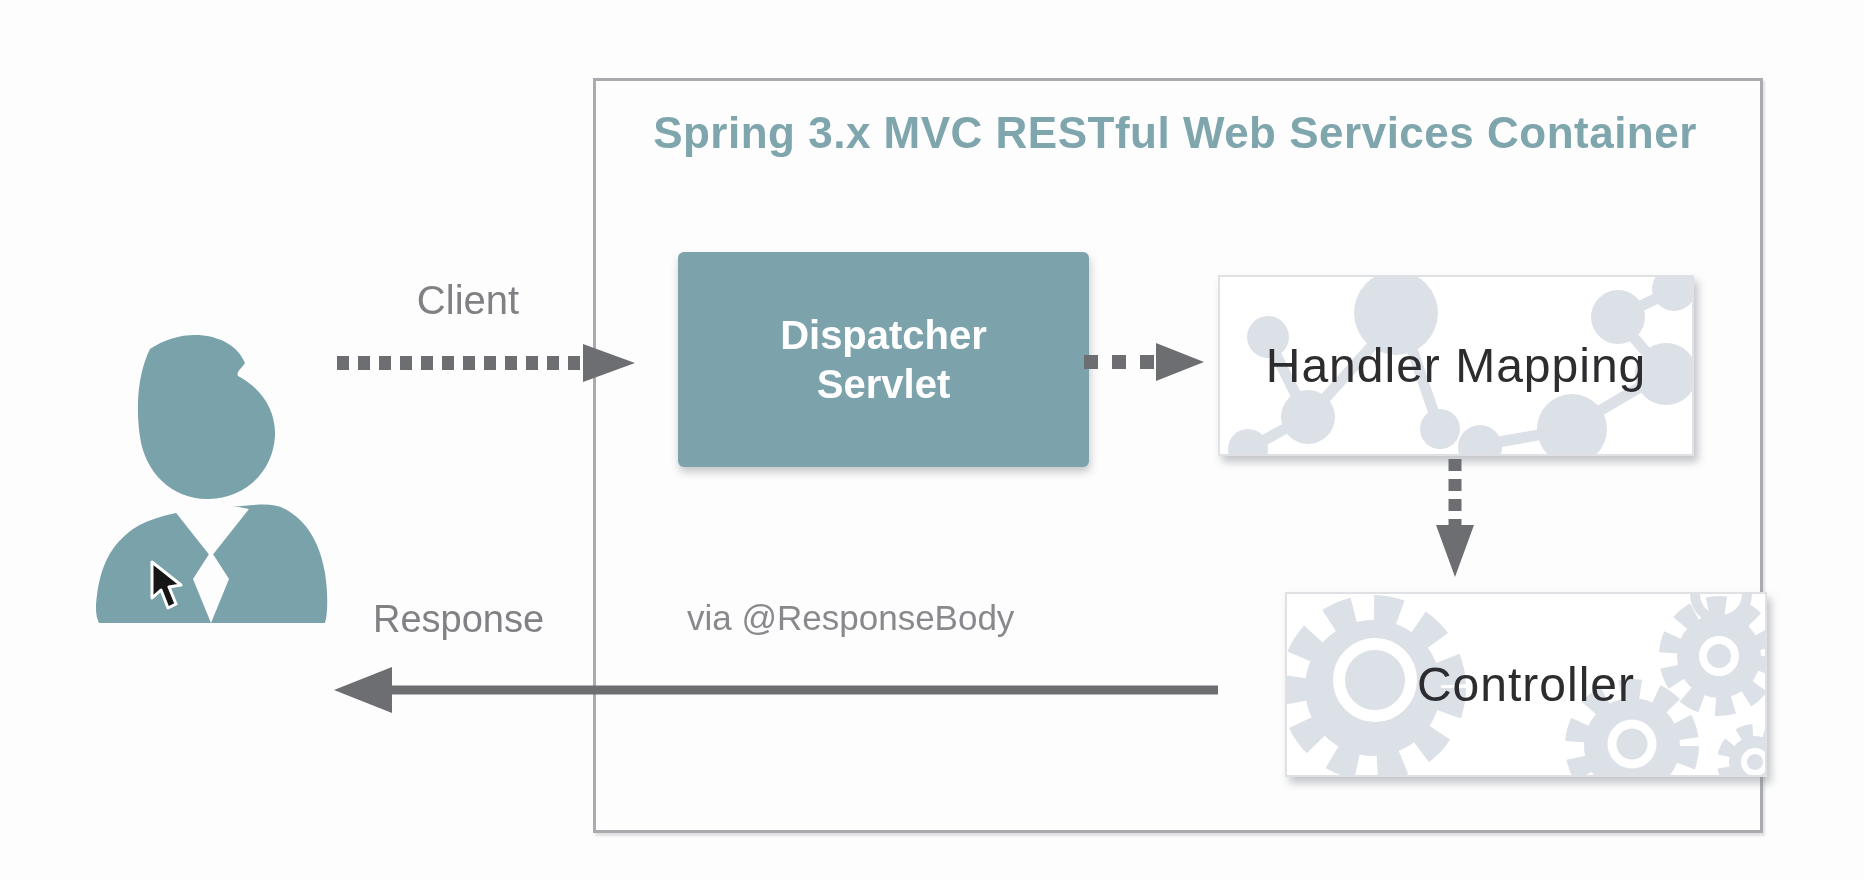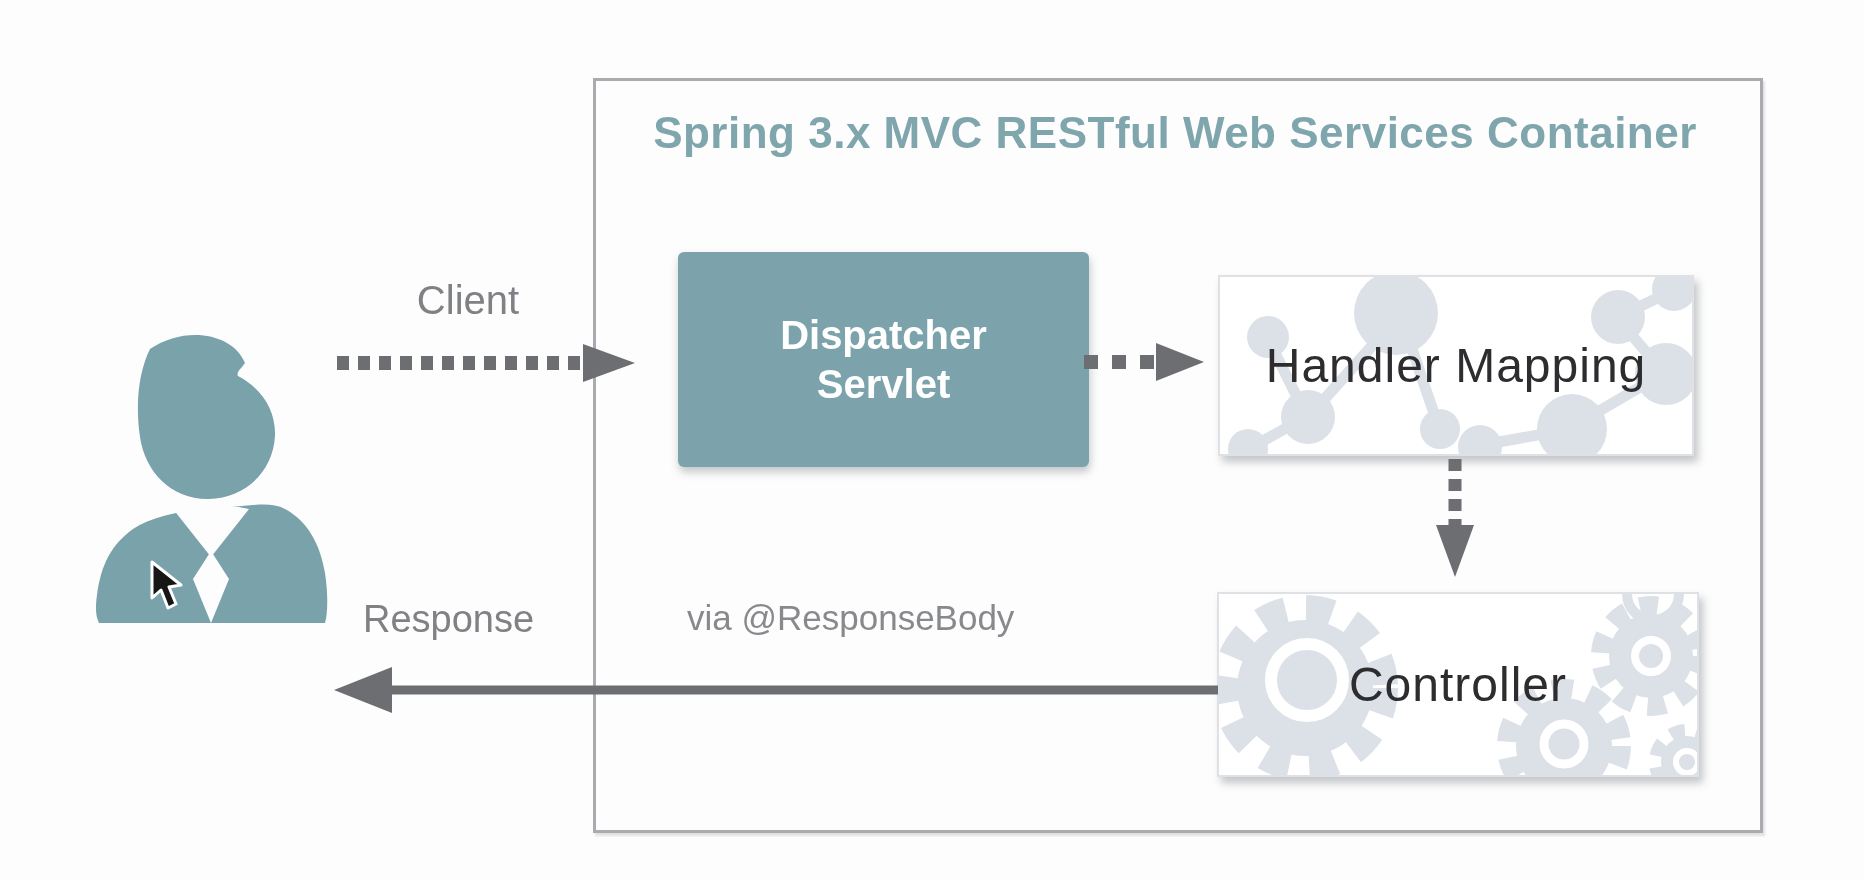--- a/index.html
+++ b/index.html
@@ -50,32 +50,32 @@
   .node-white{
     background:#ffffff;
     border:2px solid #dfe1e4;
     box-shadow:4px 6px 8px rgba(125,130,140,.45);
     overflow:hidden;
     color:#2d2d30;
     font-size:48px;
     letter-spacing:1px;
   }
   .node-handler{left:1218px;top:275px;width:472px;height:177px;}
-  .node-controller{left:1217px;top:592px;width:478px;height:181px;}
+  .node-controller{left:1285px;top:592px;width:478px;height:181px;}
   .pattern{position:absolute;left:0;top:0;width:100%;height:100%;}
   .node-label{position:relative;z-index:2;}
   
   .flow-label{
     position:absolute;
     color:#808184;
     font-size:40px;
     text-align:center;
   }
   .lbl-request{left:368px;top:278px;width:200px;}
-  .lbl-response{left:356px;top:598px;width:185px;font-size:38px;}
+  .lbl-response{left:366px;top:598px;width:185px;font-size:38px;}
   .lbl-via{left:687px;top:598px;width:420px;text-align:left;font-size:35px;color:#88898c;}
   
   .client-label{
     position:absolute;
     left:118px;top:640px;width:190px;
     text-align:center;
     font-size:52px;font-weight:bold;
     color:#7ba3ac;
   }
   .abs{position:absolute;}

